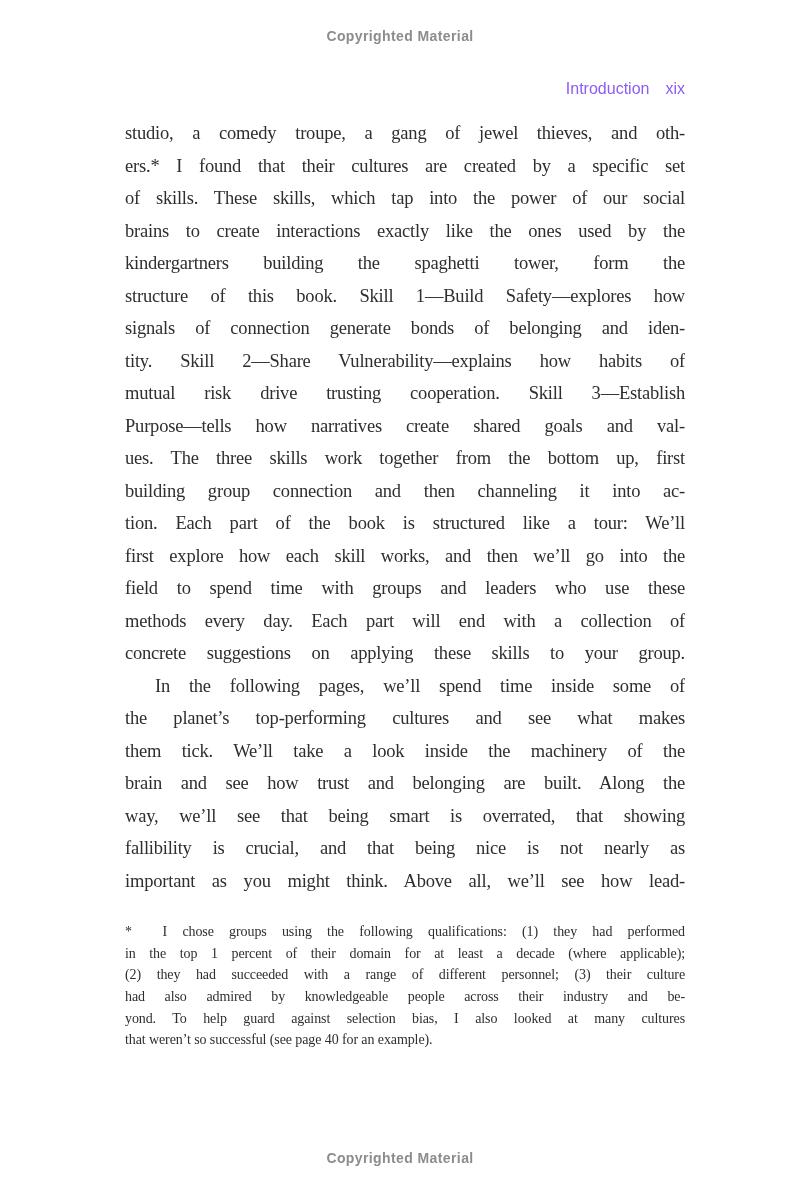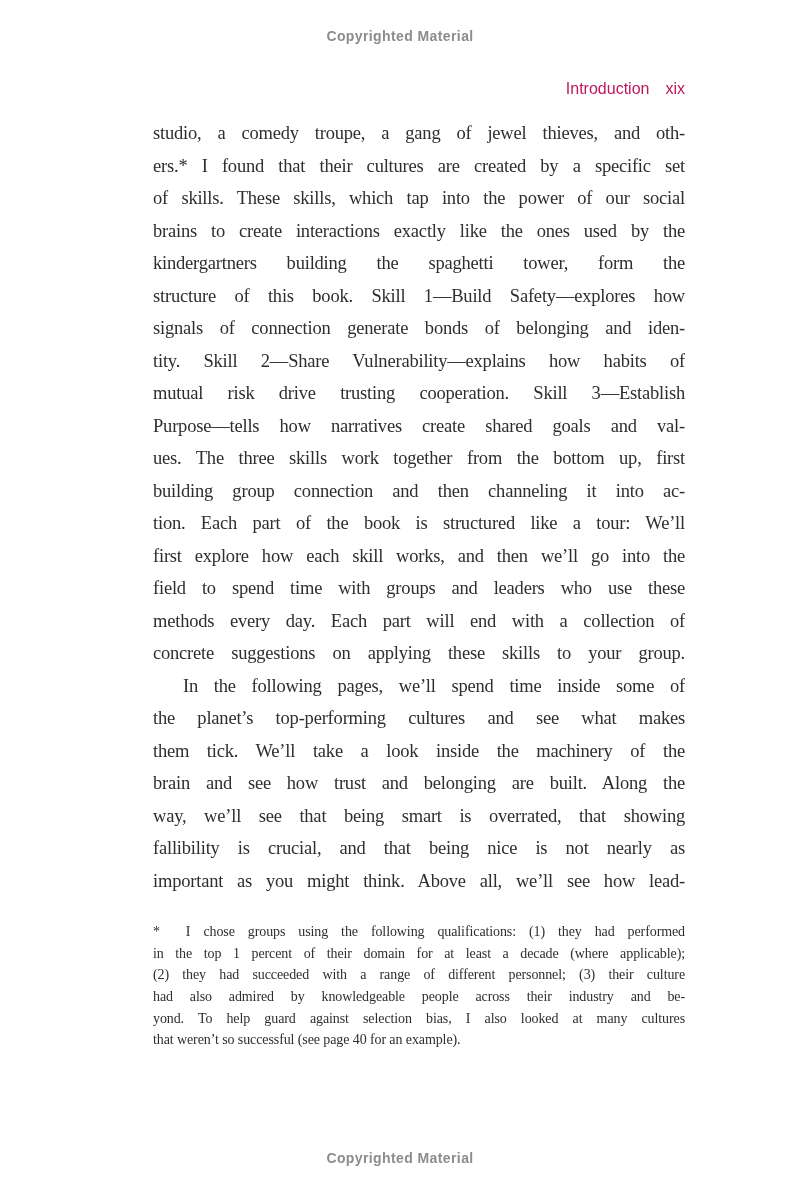--- a/index.html
+++ b/index.html
@@ -26,41 +26,41 @@
   .copyright-top { top: 28px; }
   .copyright-bottom { top: 1150px; }
   .running-head {
     position: absolute;
     top: 80px;
     left: 125px;
     width: 560px;
     text-align: right;
     font-family: "Liberation Sans", sans-serif;
     font-size: 16px;
-    color: #be185d;
+    color: #8b5cf6;
   }
   .running-head .page-num { margin-left: 16px; }
   .body-text {
     position: absolute;
     top: 117px;
     left: 125px;
     width: 560px;
     font-size: 18.5px;
     letter-spacing: -0.2px;
   }
   .body-text .line {
     height: 32.5px;
     line-height: 32.5px;
     text-align: justify;
     text-align-last: justify;
     overflow: hidden;
     white-space: nowrap;
   }
   
-  .line { position: relative; margin-left: 28px; }
+  .line { position: relative; }
   .line.j { white-space: normal; }
   .para2 .line:first-child { text-indent: 30px; }
   .footnote {
     position: absolute;
     top: 921px;
     left: 125px;
     width: 560px;
     font-size: 14px;
     letter-spacing: -0.1px;
   }

